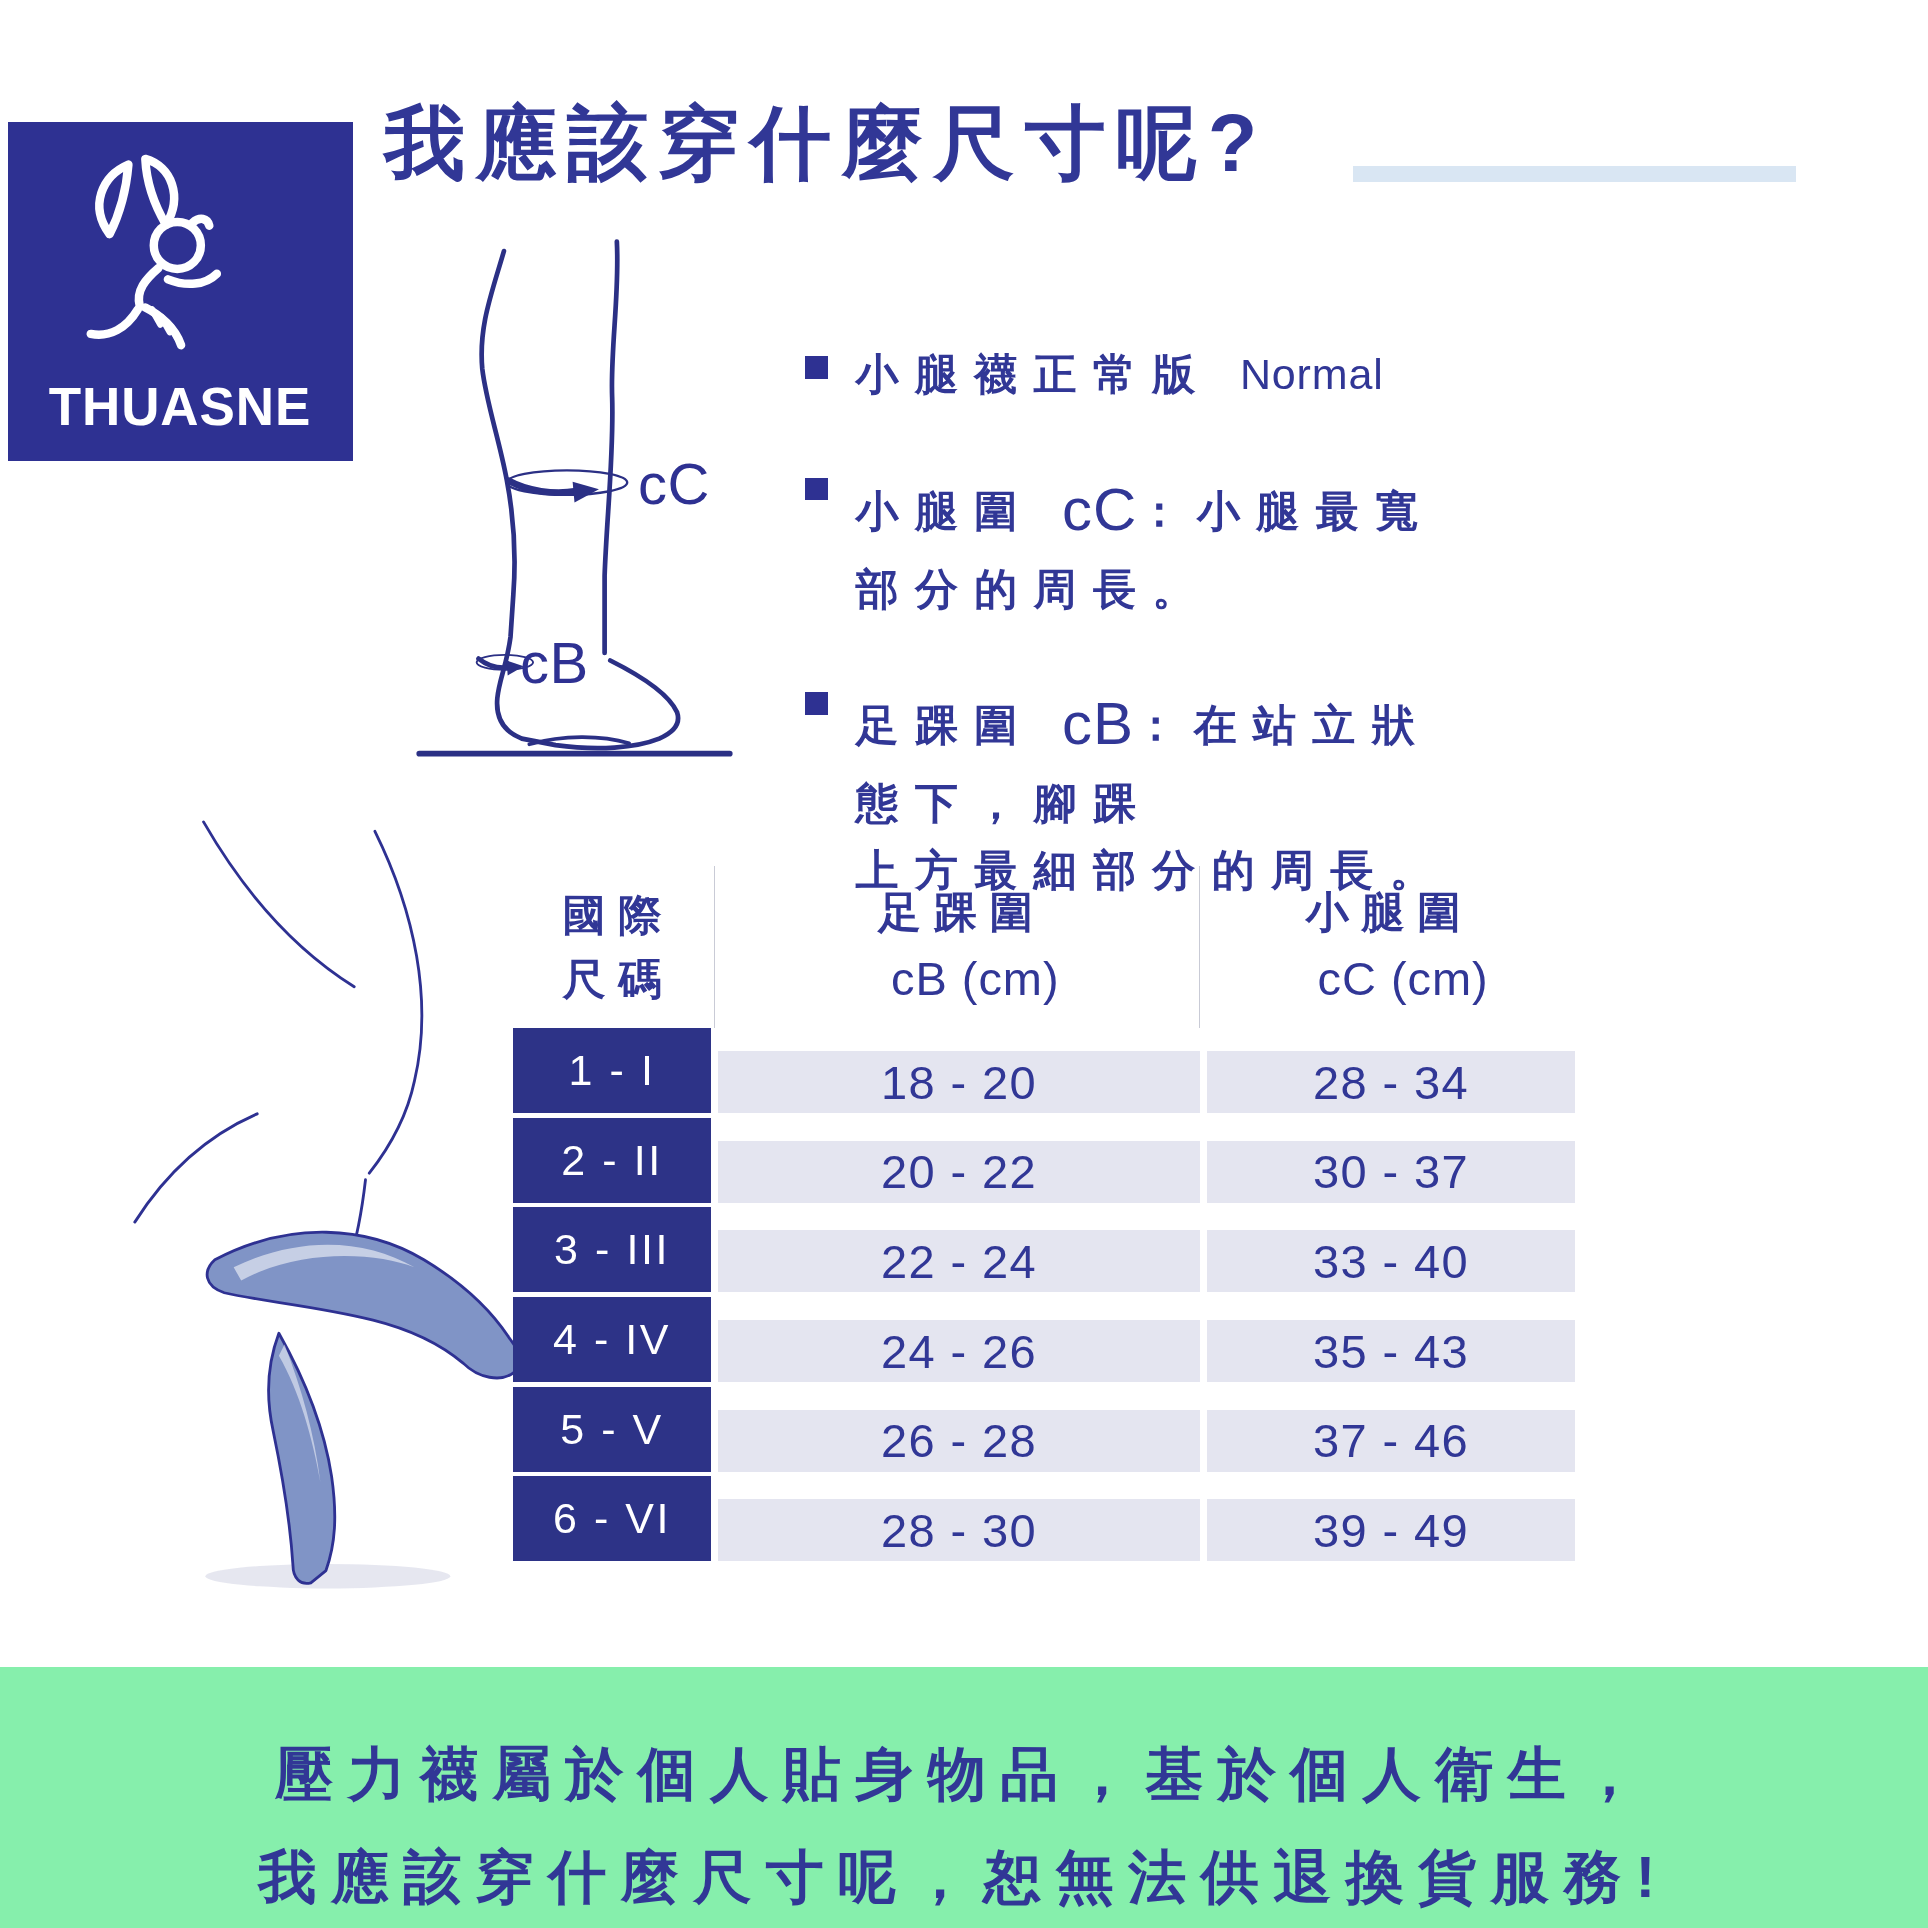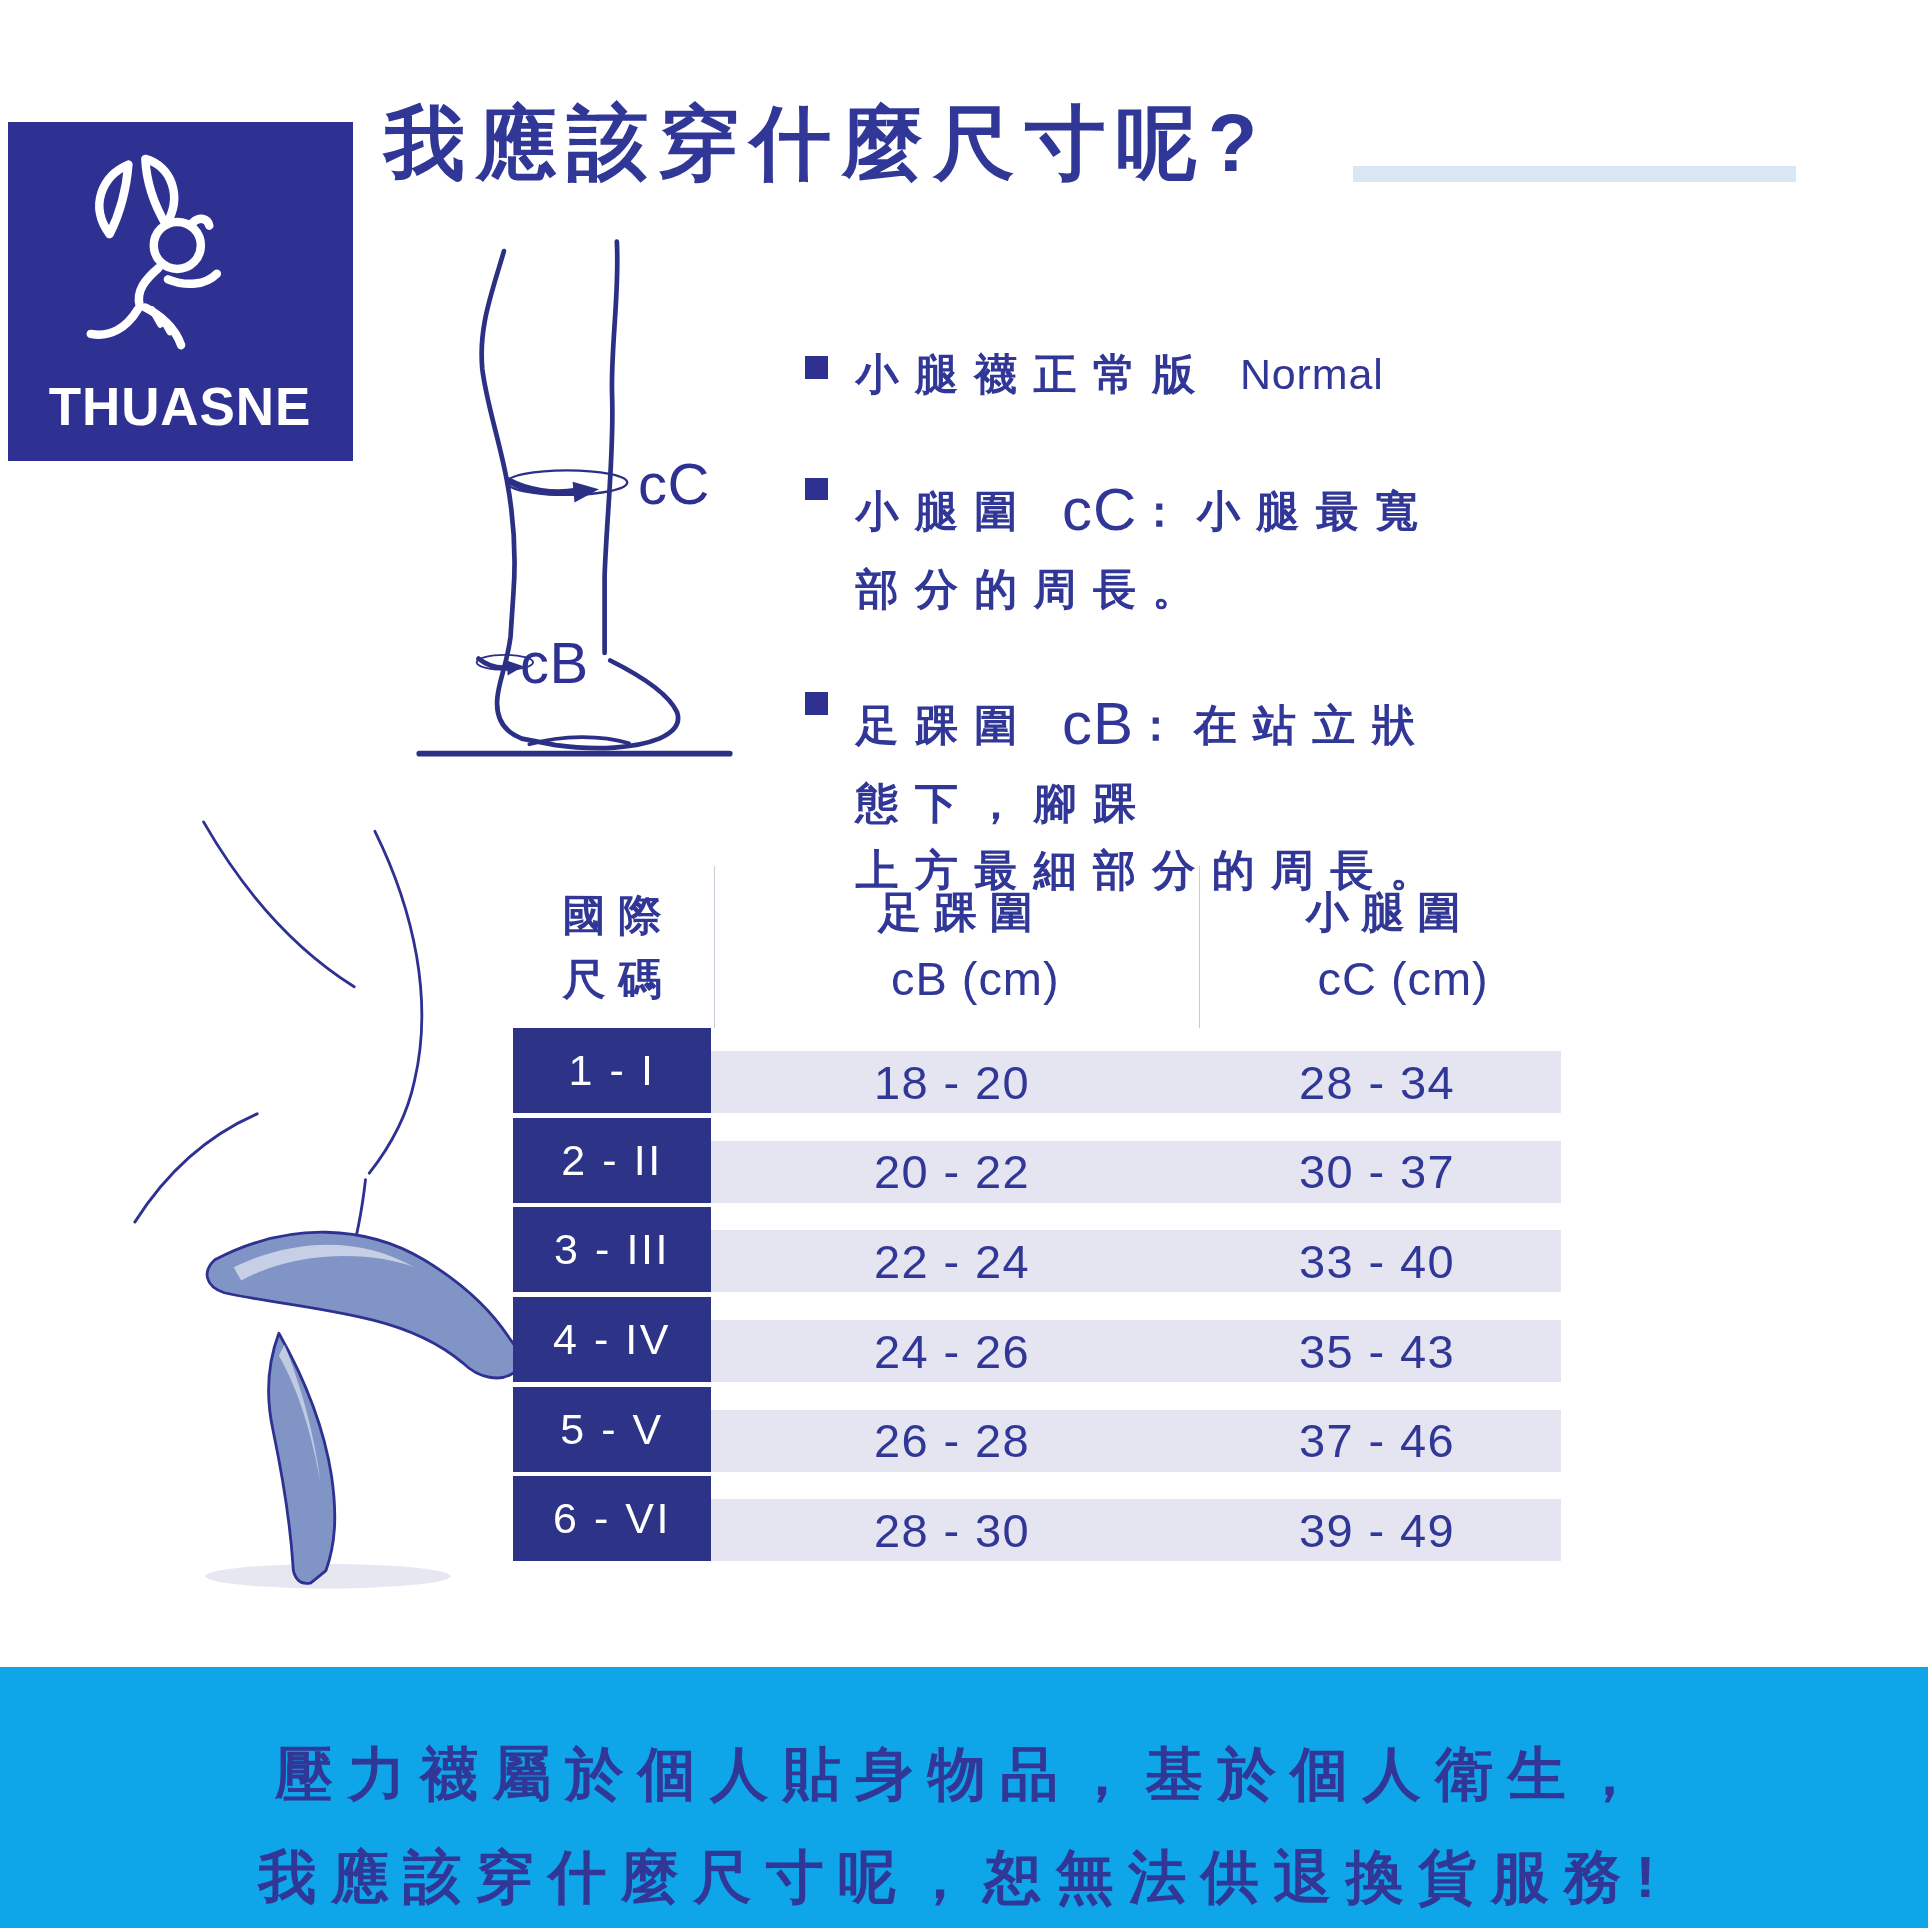--- a/index.html
+++ b/index.html
@@ -31,27 +31,27 @@
   .bullet-line2{display:block;}
   
   .legs-illustration{position:absolute;left:83px;top:817px;width:452px;height:782px;}
   
   .size-table{position:absolute;left:513px;top:866px;width:1054px;}
   .t-header{display:grid;grid-template-columns:198px 482px 368px;column-gap:2.8px;height:162px;}
   .t-header .h-cell{display:flex;flex-direction:column;justify-content:center;align-items:center;line-height:1.5;}
   .t-header .h-cell.sep{border-left:1.9px solid #C9CBD6;}
   .h-cjk{font-size:43px;font-weight:700;letter-spacing:0.3em;text-indent:0.3em;color:#313796;}
   .h-latin{font-size:47px;font-weight:500;letter-spacing:0.02em;color:#313796;margin-left:40px;}
-  .t-row{display:grid;grid-template-columns:198px 482px 368px;column-gap:0;height:85px;margin-bottom:4.7px;}
+  .t-row{display:grid;grid-template-columns:198px 482px 368px;column-gap:7px;height:85px;margin-bottom:4.7px;}
   .t-size{background:#2D3387;color:#ffffff;font-size:43px;font-weight:400;letter-spacing:0.06em;
     display:flex;align-items:center;justify-content:center;}
   .t-val{background:#E4E5F0;color:#313796;font-size:47px;font-weight:400;letter-spacing:0.03em;
     display:flex;align-items:center;justify-content:center;margin-top:23px;}
   
-  .footer-band{position:absolute;left:0;top:1667px;width:1928px;height:262px;background:#0ea5e9;}
+  .footer-band{position:absolute;left:0;top:1667px;width:1928px;height:262px;background:#86efac;}
   .footer-text{padding-top:55px;text-align:center;font-size:58px;font-weight:700;
     letter-spacing:0.25em;line-height:1.78;color:#313796;}
 </style>
 </head>
 <body>
 
 <div class="canvas">
 
   <div class="logo-block">
     <svg class="logo-angel" viewBox="0 0 220 240" fill="none" stroke="#ffffff" stroke-width="9" stroke-linecap="round" stroke-linejoin="round">

